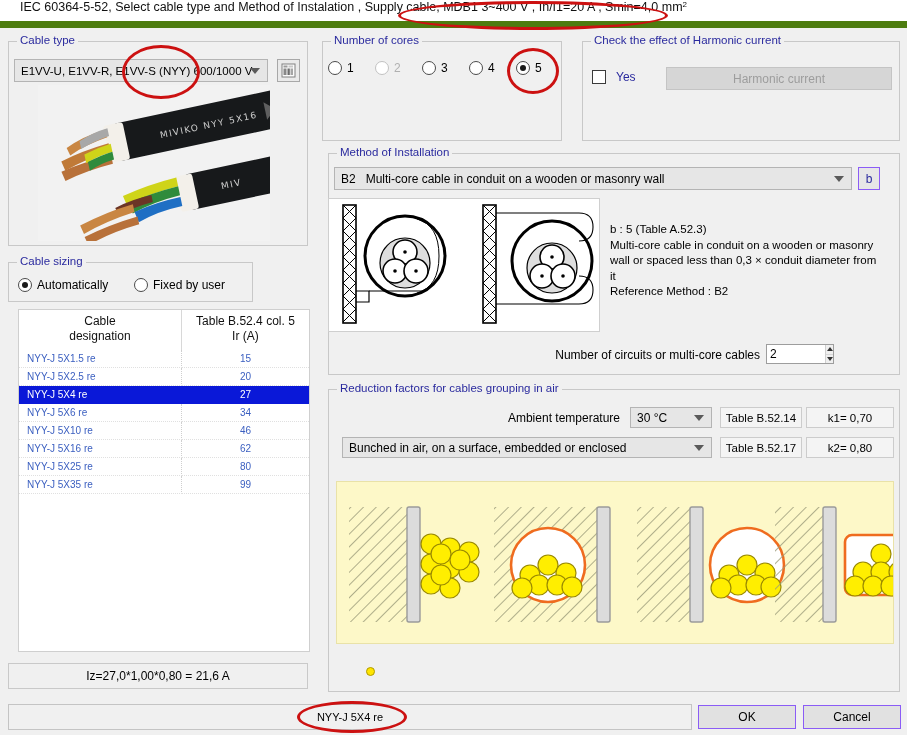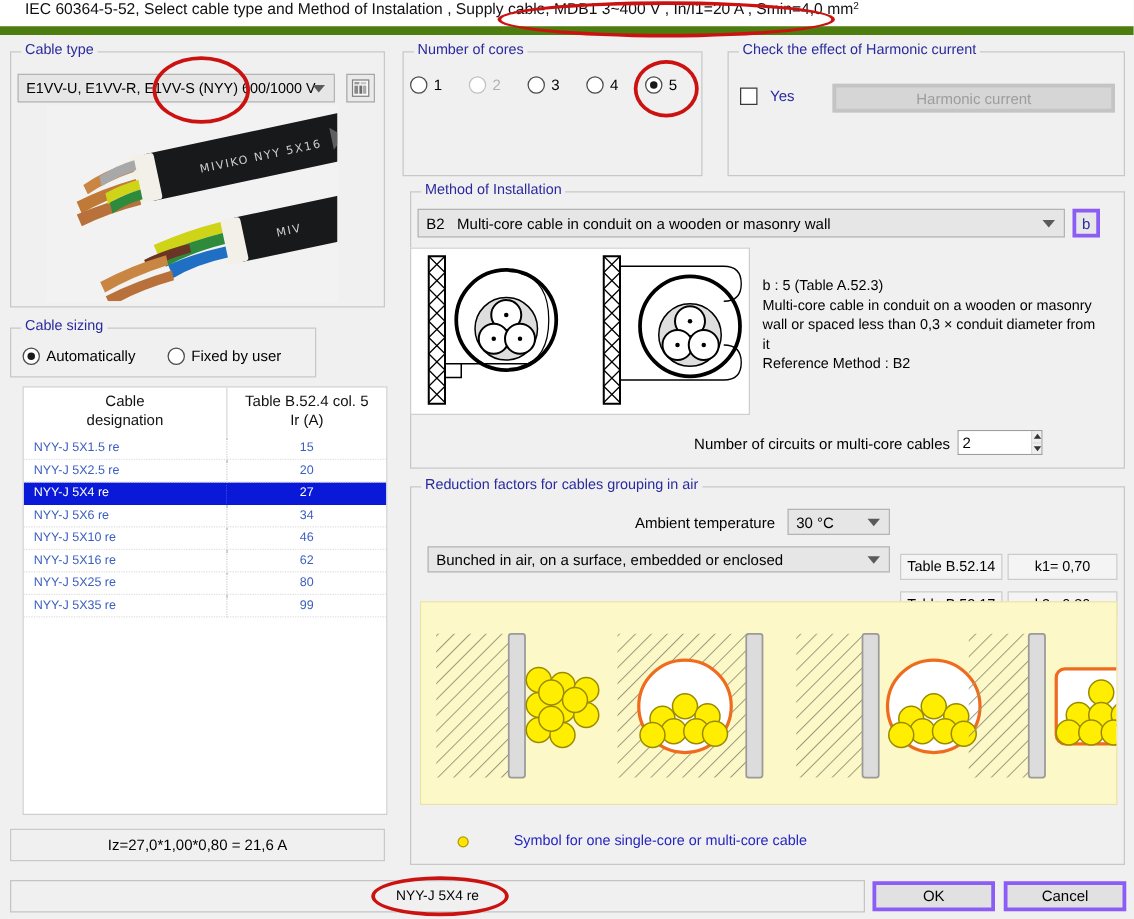--- a/index.html
+++ b/index.html
@@ -57,21 +57,21 @@
   .radio.disabled .dot { border-color:#c2c2c2; }
   .radio.disabled span.lbl { color:#b0b0b0; }
 
   .checkbox { display:inline-flex; align-items:center; gap:10px; }
   .checkbox .box {
     width:14px;height:14px;border:1.4px solid #3a3a3a;background:#fff;display:inline-block;
   }
   .cb-label { color:#2a2a9e; font-size:12px; }
 
   .btn {
-    background:#e1e1e1; border:3px solid #8b5cf6;
+    background:#e1e1e1; border:1px solid #8b5cf6;
     display:flex; align-items:center; justify-content:center;
     font-size:12px; color:#000;text-align:right;
   }
   .btn.disabled { color:#9d9d9d; background:#d6d6d6; border-color:#c4c4c4; }
   .btn.small-b { color:#2a2a9e; background:#e7e7e7; }
 
   .panel-inset { background:#fff; border:1px solid #cfcfcf; }
 
   
   table.sizing { border-collapse:collapse; width:100%; font-size:12px; }
@@ -116,21 +116,21 @@
     font-family:"Liberation Sans", sans-serif; padding-left:3px; color:#000;
   }
   .spin-btns{ width:15px; display:flex; flex-direction:column; border-left:1px solid #cfcfcf;}
   .spin-btns div{flex:1;display:flex;align-items:center;justify-content:center;background:#efefef;}
   .spin-btns div:first-child{border-bottom:1px solid #d7d7d7;}
   .tri-up{width:0;height:0;border-left:3.5px solid transparent;border-right:3.5px solid transparent;border-bottom:4px solid #333;}
   .tri-dn{width:0;height:0;border-left:3.5px solid transparent;border-right:3.5px solid transparent;border-top:4px solid #333;}
 
   .flat-box {
     position:absolute; border:1px solid #cccccc; background:#f4f4f4;
-    display:flex; align-items:center; justify-content:center; font-size:11.5px;margin-top:36px;
+    display:flex; align-items:center; justify-content:center; font-size:11.5px;
   }
   .lbl-right { position:absolute; font-size:12px; text-align:right; }
 
   .cable-photo { position:absolute; background:#f5f5f5; overflow:hidden; }
   .icon-btn {
     position:absolute; background:#eaeaea; border:1px solid #a8a8a8;
     display:flex;align-items:center;justify-content:center;
   }
 </style>
 </head>
@@ -467,21 +467,20 @@
           <circle cx="106" cy="104" r="10"></circle>
         <circle cx="124" cy="104" r="10"></circle>
           <circle cx="140" cy="104" r="10"></circle>
       </g>
     </g>
   </svg>
 </div>
 
 <div class="legend-row" style="left:366px; top:667px;">
   <span class="legend-dot"></span>
-  <span class="legend-text">Symbol for one single-core or multi-core cable</span>
 </div>
 
 <div class="status-field" style="left:8px; top:704px; width:684px; height:26px;">
   <span>NYY-J 5X4 re</span>
 </div>
 <div class="red-ellipse" style="left:297px; top:701px; width:110px; height:32px;"></div>
 
 <div class="btn" style="position:absolute; left:698px; top:705px; width:98px; height:24px;">
   <span>OK</span>
 </div>

